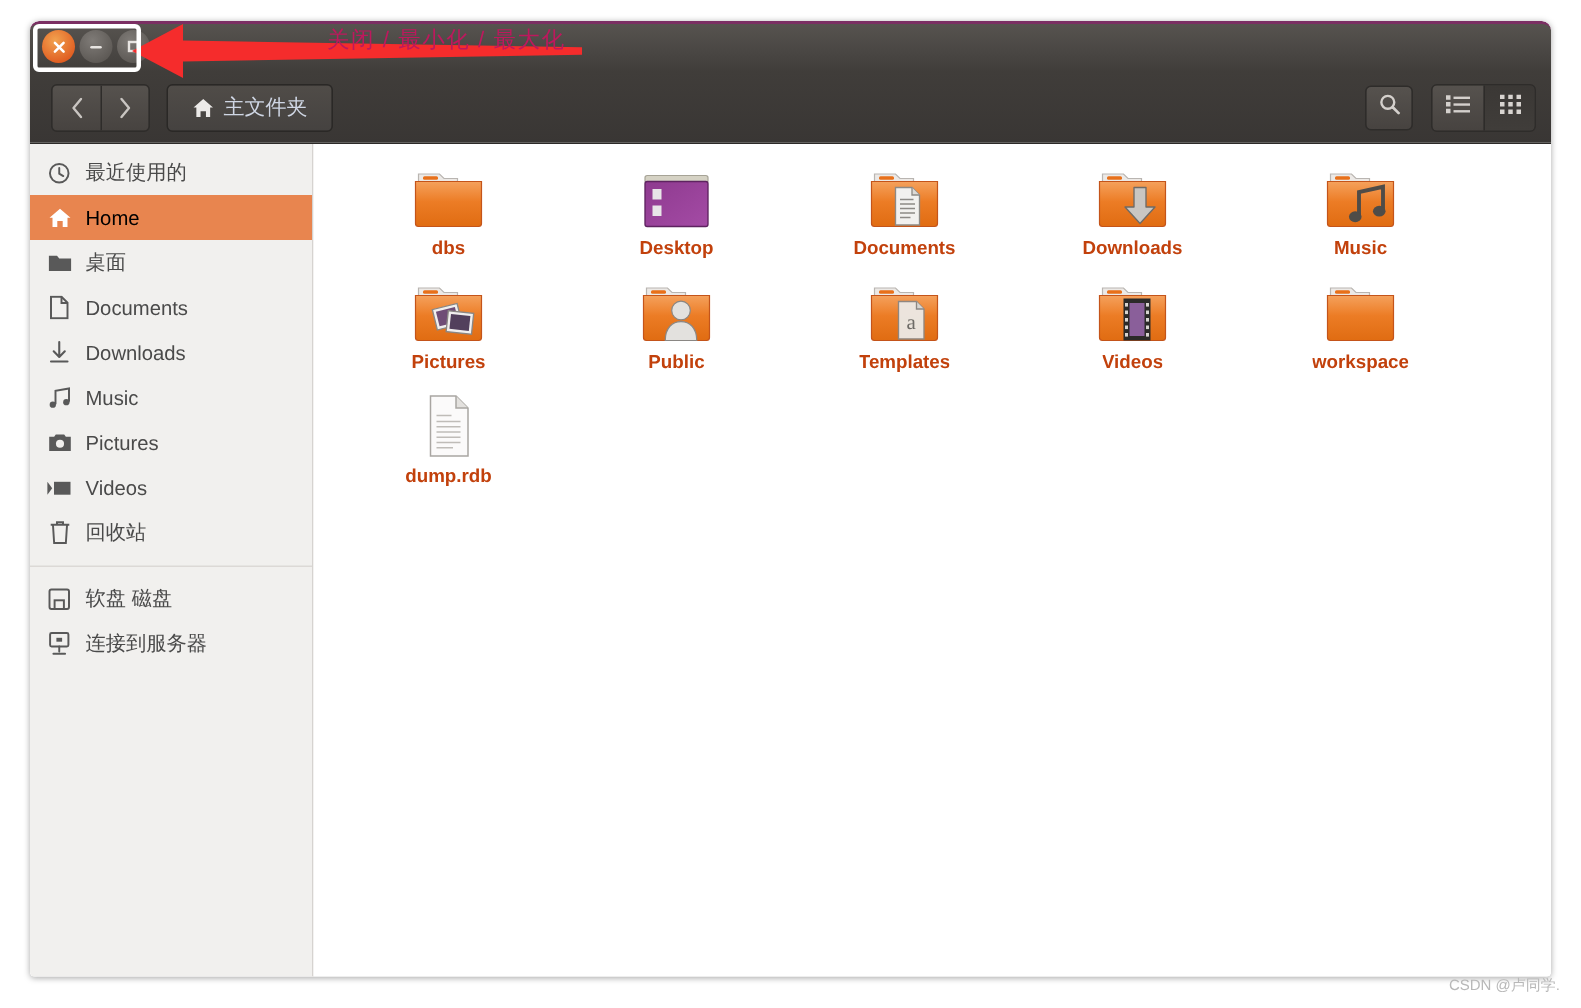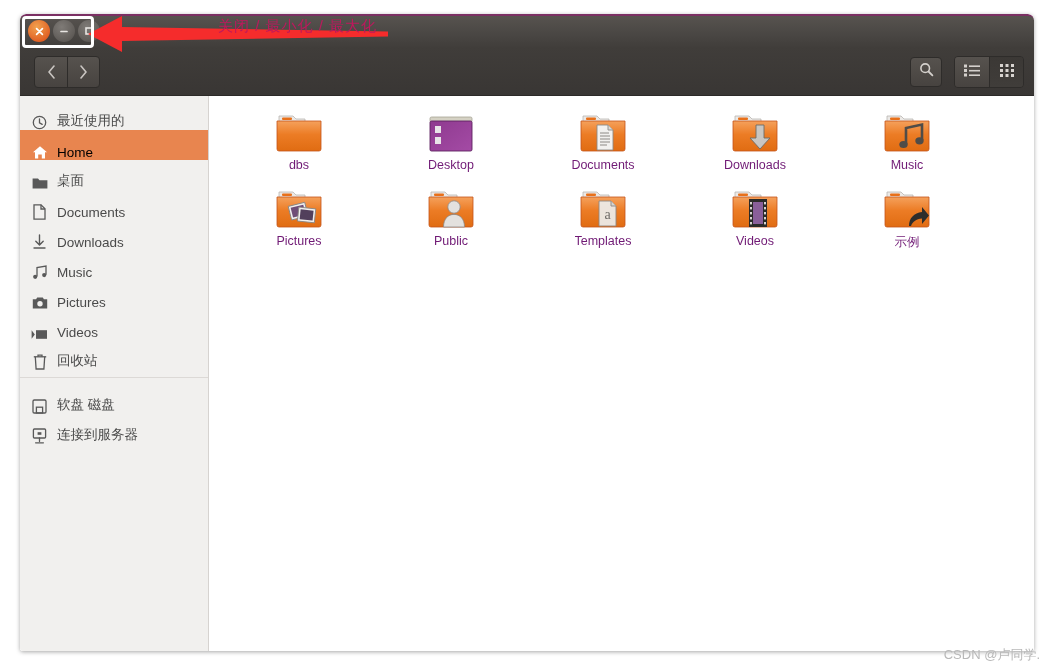--- a/index.html
+++ b/index.html
@@ -95,21 +95,21 @@
   .body { display: flex; height: calc(100% - 34px - 48px); background:#fff; }
 
   
   .sidebar {
     width: 189px; background: #f1f0ee;
     border-right: 1px solid #d6d3d0;
     padding-top: 4px; font-size: 13.5px; color: #4b4b4b;
     overflow: hidden;
   }
   .side-item {
-    display: flex; align-items: flex-end; gap: 9px;
+    display: flex; align-items: center; gap: 9px;
     height: 30px; padding: 0 8px 0 11px; color: #4a4a4a;
   }
   .side-item .sicon { width: 17px; display:flex; align-items:center; justify-content:center; color:#595959; }
   .side-item.active { background: #e8854f; color: #000000; }
   .side-item.active .sicon { color: #ffffff; }
   .side-sep { height: 1px; background: #dcd9d6; margin: 7px 0 6px 0; }
 
   
   .content { flex: 1; background: #ffffff; padding: 10px 0 0 0; position: relative; }
   .grid {
@@ -117,41 +117,41 @@
     grid-template-columns: repeat(5, 152px);
     padding-left: 14px;
     row-gap: 0px;
   }
   .cell {
     width: 152px; height: 76px;
     display: flex; flex-direction: column; align-items: center; justify-content: flex-start;
     padding-top: 2px;
   }
   .cell .label {
-    margin-top: 2px; font-size: 12.5px; color: #701a75; font-weight: normal;
+    margin-top: 2px; font-size: 12.5px; color: #c2410c; font-weight: bold;
     text-align: center; max-width: 146px; overflow: hidden; white-space: nowrap;
   }
   .iconbox { width: 52px; height: 48px; position: relative; }
 
   
   .hl-box {
     position: absolute; left: 22px; top: 16px;
     width: 72px; height: 32px;
     border: 3px solid #ffffff; border-radius: 4px;
     pointer-events: none; z-index: 40;
   }
   .arrow { position: absolute; left: 88px; top: 14px; z-index: 35; }
   .anno-text {
     position: absolute; left: 218px; top: 17px;
     font-size: 15px; color: #be185d; letter-spacing: 1px;
     z-index: 36;
   }
   .watermark {
     position: absolute; right: 14px; bottom: 8px;
-    font-size: 13px; color: #b8b8b8; z-index: 50; margin-top: 12px;
+    font-size: 10px; color: #b8b8b8; z-index: 50; margin-top: 12px;
   }
 </style>
 </head>
 <body>
 
 <div id="root">
 
   <div class="window">
 
     <div class="titlebar">
@@ -182,20 +182,28 @@
               <path d="M7 1 L2 7 L7 13" fill="none" stroke="#c9c5c1" stroke-width="1.6" stroke-linecap="round" stroke-linejoin="round"></path>
             </svg>
         </div>
         <div class="navbtn">
           <svg width="9" height="14" viewBox="0 0 9 14">
               <path d="M2 1 L7 7 L2 13" fill="none" stroke="#c9c5c1" stroke-width="1.6" stroke-linecap="round" stroke-linejoin="round"></path>
             </svg>
         </div>
       </div>
 
+      <div class="crumb">
+        <span class="glyph">
+          <svg width="15" height="14" viewBox="0 0 15 14">
+              <path d="M7.5 1 L14 6.6 h-1.9 V13 H9.3 V9.1 H5.7 V13 H2.9 V6.6 H1 Z" fill="#eceae8"></path>
+            </svg>
+        </span>
+        <span>主文件夹</span>
+      </div>
 
       <div class="tb-right">
         <div class="tbtn">
           <span>
             <svg width="15" height="15" viewBox="0 0 15 15">
                 <circle cx="6.2" cy="6.2" r="4.3" fill="none" stroke="#d4d0cc" stroke-width="1.6"></circle>
                 <path d="M9.5 9.5 L13.4 13.4" stroke="#d4d0cc" stroke-width="1.8" stroke-linecap="round"></path>
               </svg>
           </span>
         </div>
@@ -552,40 +560,57 @@
                     <rect x="35" y="23" width="2" height="2.4"></rect>
                     <rect x="35" y="28" width="2" height="2.4"></rect>
                     <rect x="35" y="33" width="2" height="2.4"></rect>
                     <rect x="35" y="38" width="2" height="2.4"></rect>
                   </g>
               </svg>
             </div>
             <div class="label">Videos</div>
           </div>
 
-
-
-          <div class="cell">
-            <div class="iconbox">
-              <svg width="52" height="48" viewBox="0 0 52 48">
-                <path d="M6 8 h14 l3 3 h9 v4 H6 Z" fill="#ece9e6" stroke="#b9b5b1" stroke-width=".8"></path>
-                <rect x="9" y="9.5" width="10" height="2.4" rx="1" fill="#e8701a"></rect>
-                <path d="M4 13 h44 v28 a2 2 0 0 1 -2 2 H6 a2 2 0 0 1 -2 -2 Z" fill="url(#fo10)" stroke="#c4541a" stroke-width=".8"></path>
-                <defs>
-                    <linearGradient id="fo10" x1="0" y1="0" x2="0" y2="1">
-                      <stop offset="0" stop-color="#f5a15c"></stop>
-                      <stop offset=".45" stop-color="#ec7c25"></stop>
-                      <stop offset="1" stop-color="#e06c12"></stop>
-                    </linearGradient>
-                  </defs>
-                <path d="M28 42 c0 -8 5 -13 13 -14 l0 -5 l7 8.5 l-7 8.5 l0 -5.5 c-6 0.6 -9.6 3.5 -11 7.5 Z" fill="#2e2d2b"></path>
-              </svg>
-            </div>
-            <div class="label">示例</div>
-          </div>
+          <div class="cell">
+            <div class="iconbox">
+              <svg width="52" height="48" viewBox="0 0 52 48">
+                <path d="M6 8 h14 l3 3 h9 v4 H6 Z" fill="#ece9e6" stroke="#b9b5b1" stroke-width=".8"></path>
+                <rect x="9" y="9.5" width="10" height="2.4" rx="1" fill="#e8701a"></rect>
+                <path d="M4 13 h44 v28 a2 2 0 0 1 -2 2 H6 a2 2 0 0 1 -2 -2 Z" fill="url(#fo9)" stroke="#c4541a" stroke-width=".8"></path>
+                <defs>
+                    <linearGradient id="fo9" x1="0" y1="0" x2="0" y2="1">
+                      <stop offset="0" stop-color="#f5a15c"></stop>
+                      <stop offset=".45" stop-color="#ec7c25"></stop>
+                      <stop offset="1" stop-color="#e06c12"></stop>
+                    </linearGradient>
+                  </defs>
+              </svg>
+            </div>
+            <div class="label">workspace</div>
+          </div>
+
+          <div class="cell">
+            <div class="iconbox">
+              <svg width="52" height="48" viewBox="0 0 52 48">
+                <path d="M14 4 h17 l8 8 v32 H14 Z" fill="#fbfafa" stroke="#a9a6a2" stroke-width="1"></path>
+                <path d="M31 4 v8 h8" fill="#e3e1de" stroke="#a9a6a2" stroke-width="1"></path>
+                <g stroke="#bfbcb8" stroke-width="1.1">
+                    <path d="M18 17 h10"></path>
+                    <path d="M18 21 h16"></path>
+                    <path d="M18 24.5 h16"></path>
+                    <path d="M18 28 h16"></path>
+                    <path d="M18 31.5 h16"></path>
+                    <path d="M18 35 h16"></path>
+                    <path d="M18 38.5 h11"></path>
+                  </g>
+              </svg>
+            </div>
+            <div class="label">dump.rdb</div>
+          </div>
+
 
         </div>
       </div>
     </div>
   </div>
 
   <div class="hl-box"></div>
 
   <div class="arrow">
     <svg width="300" height="40" viewBox="0 0 300 40">

